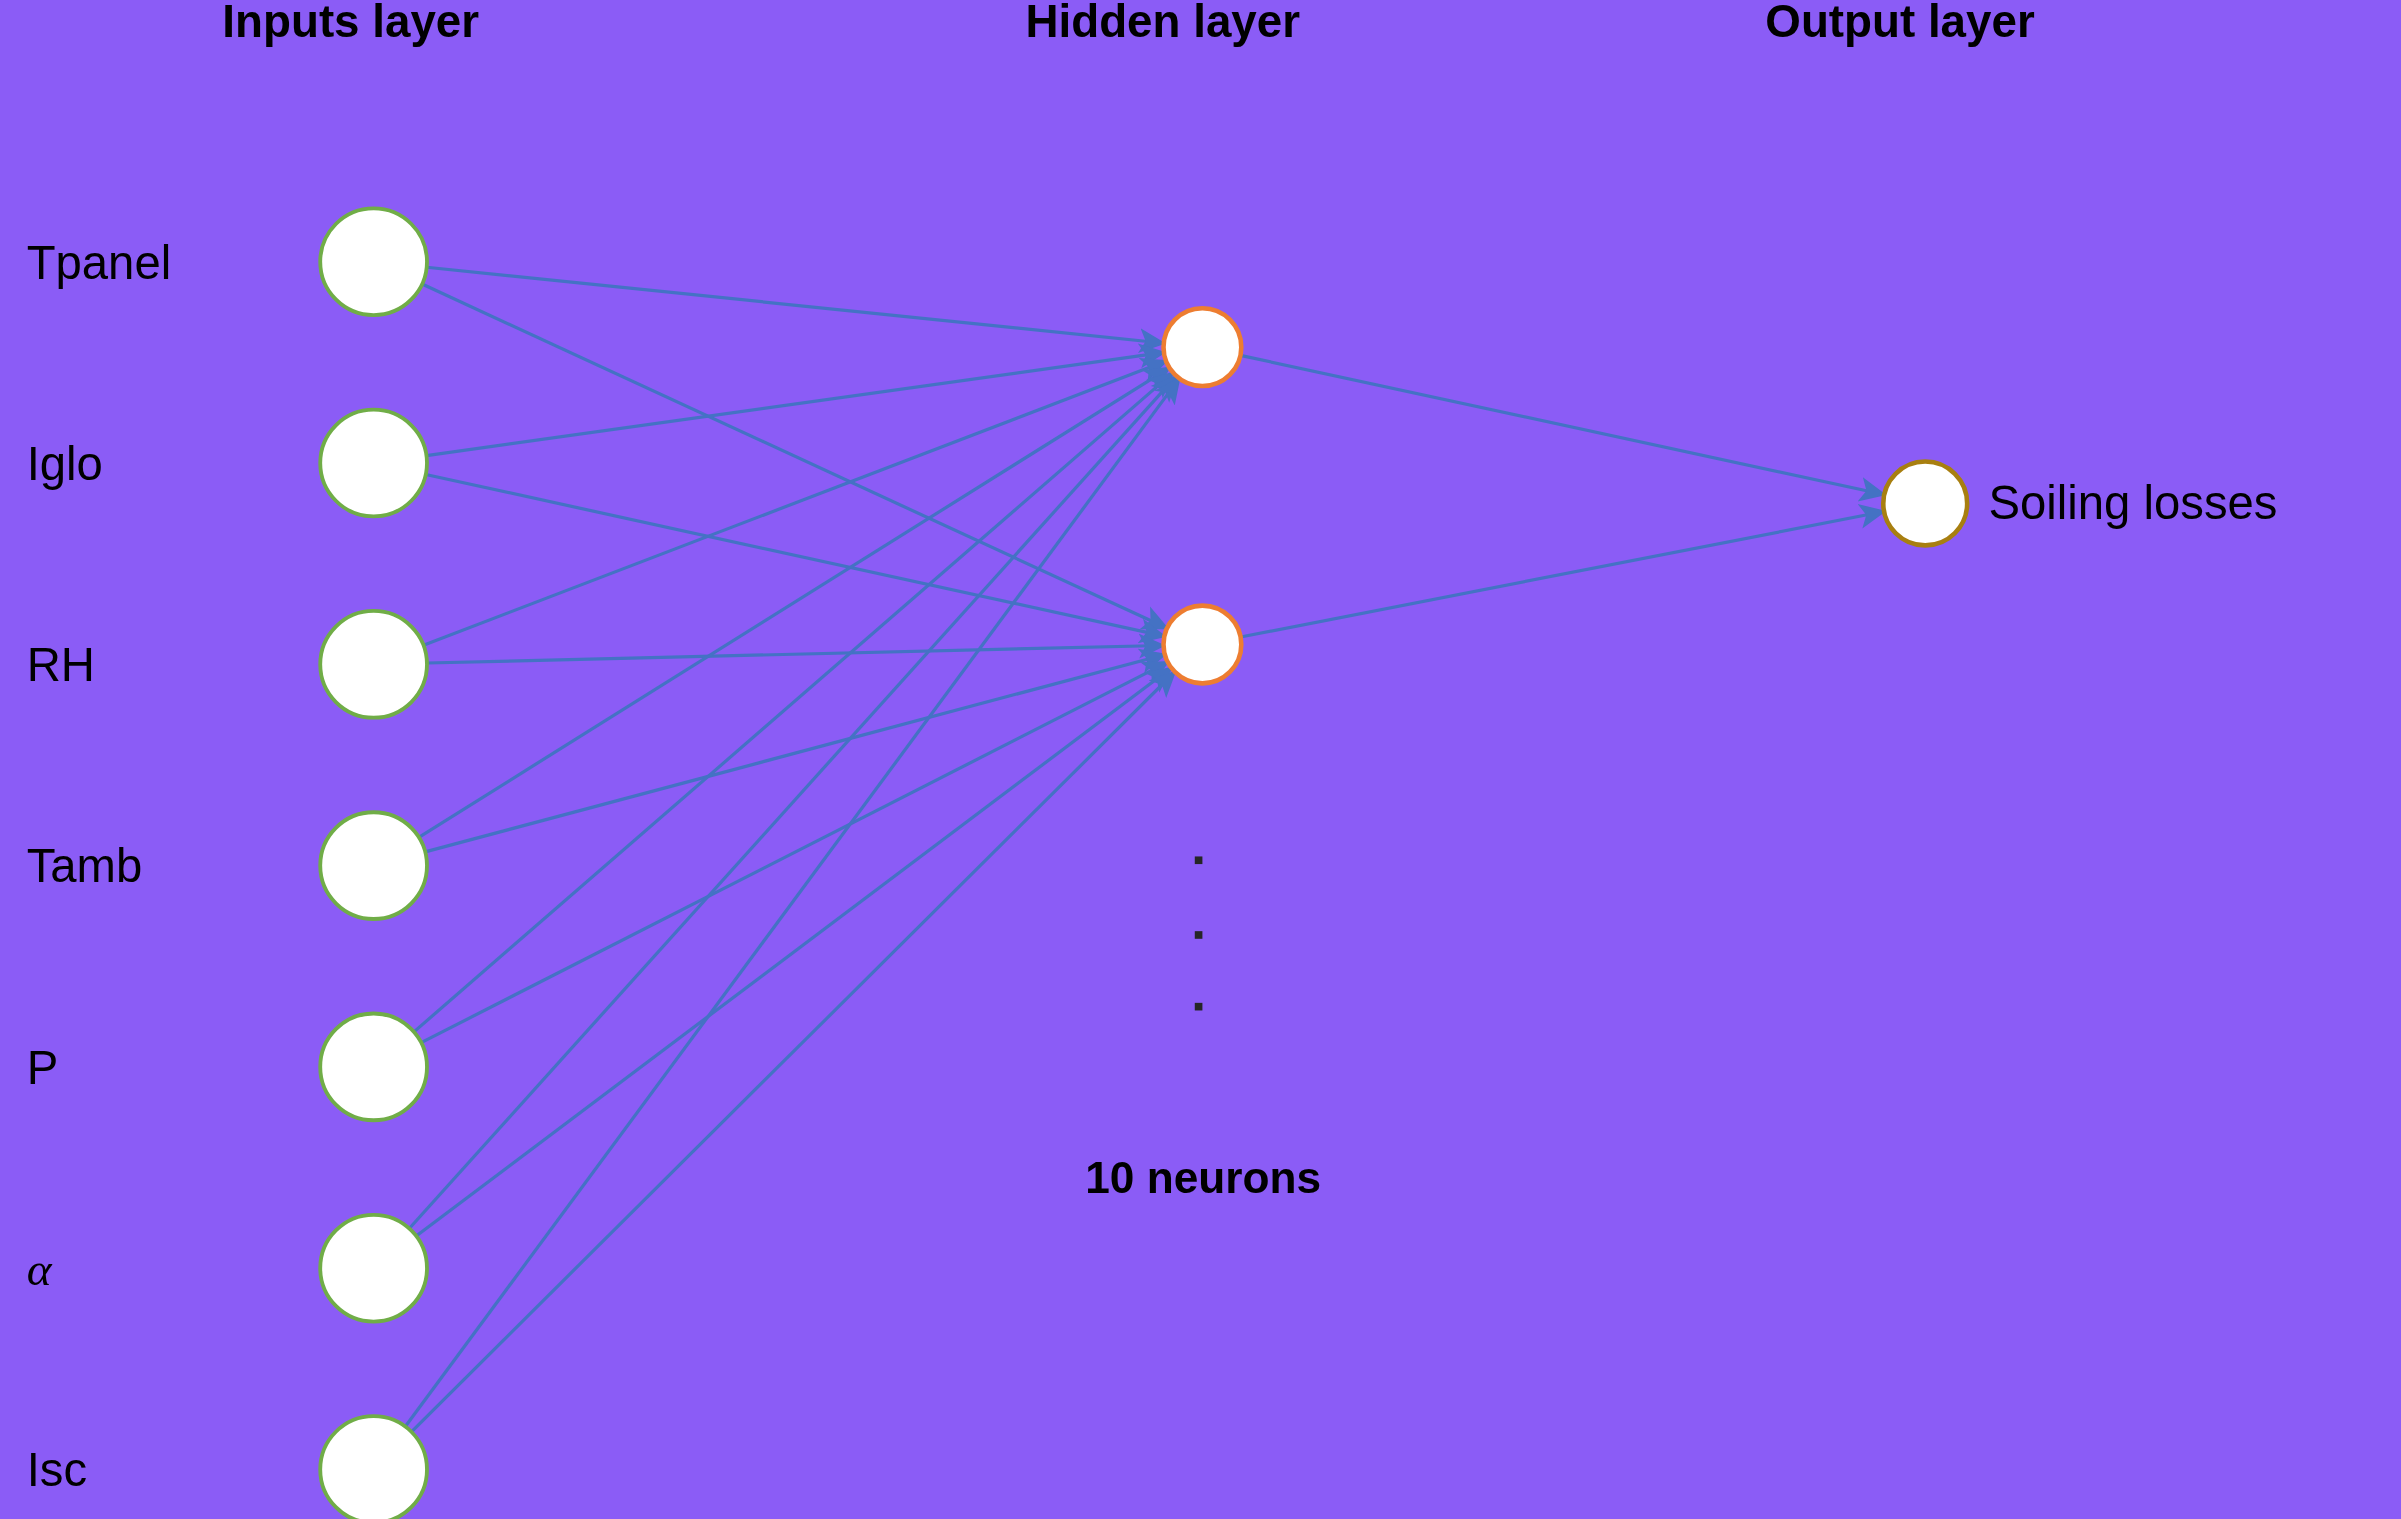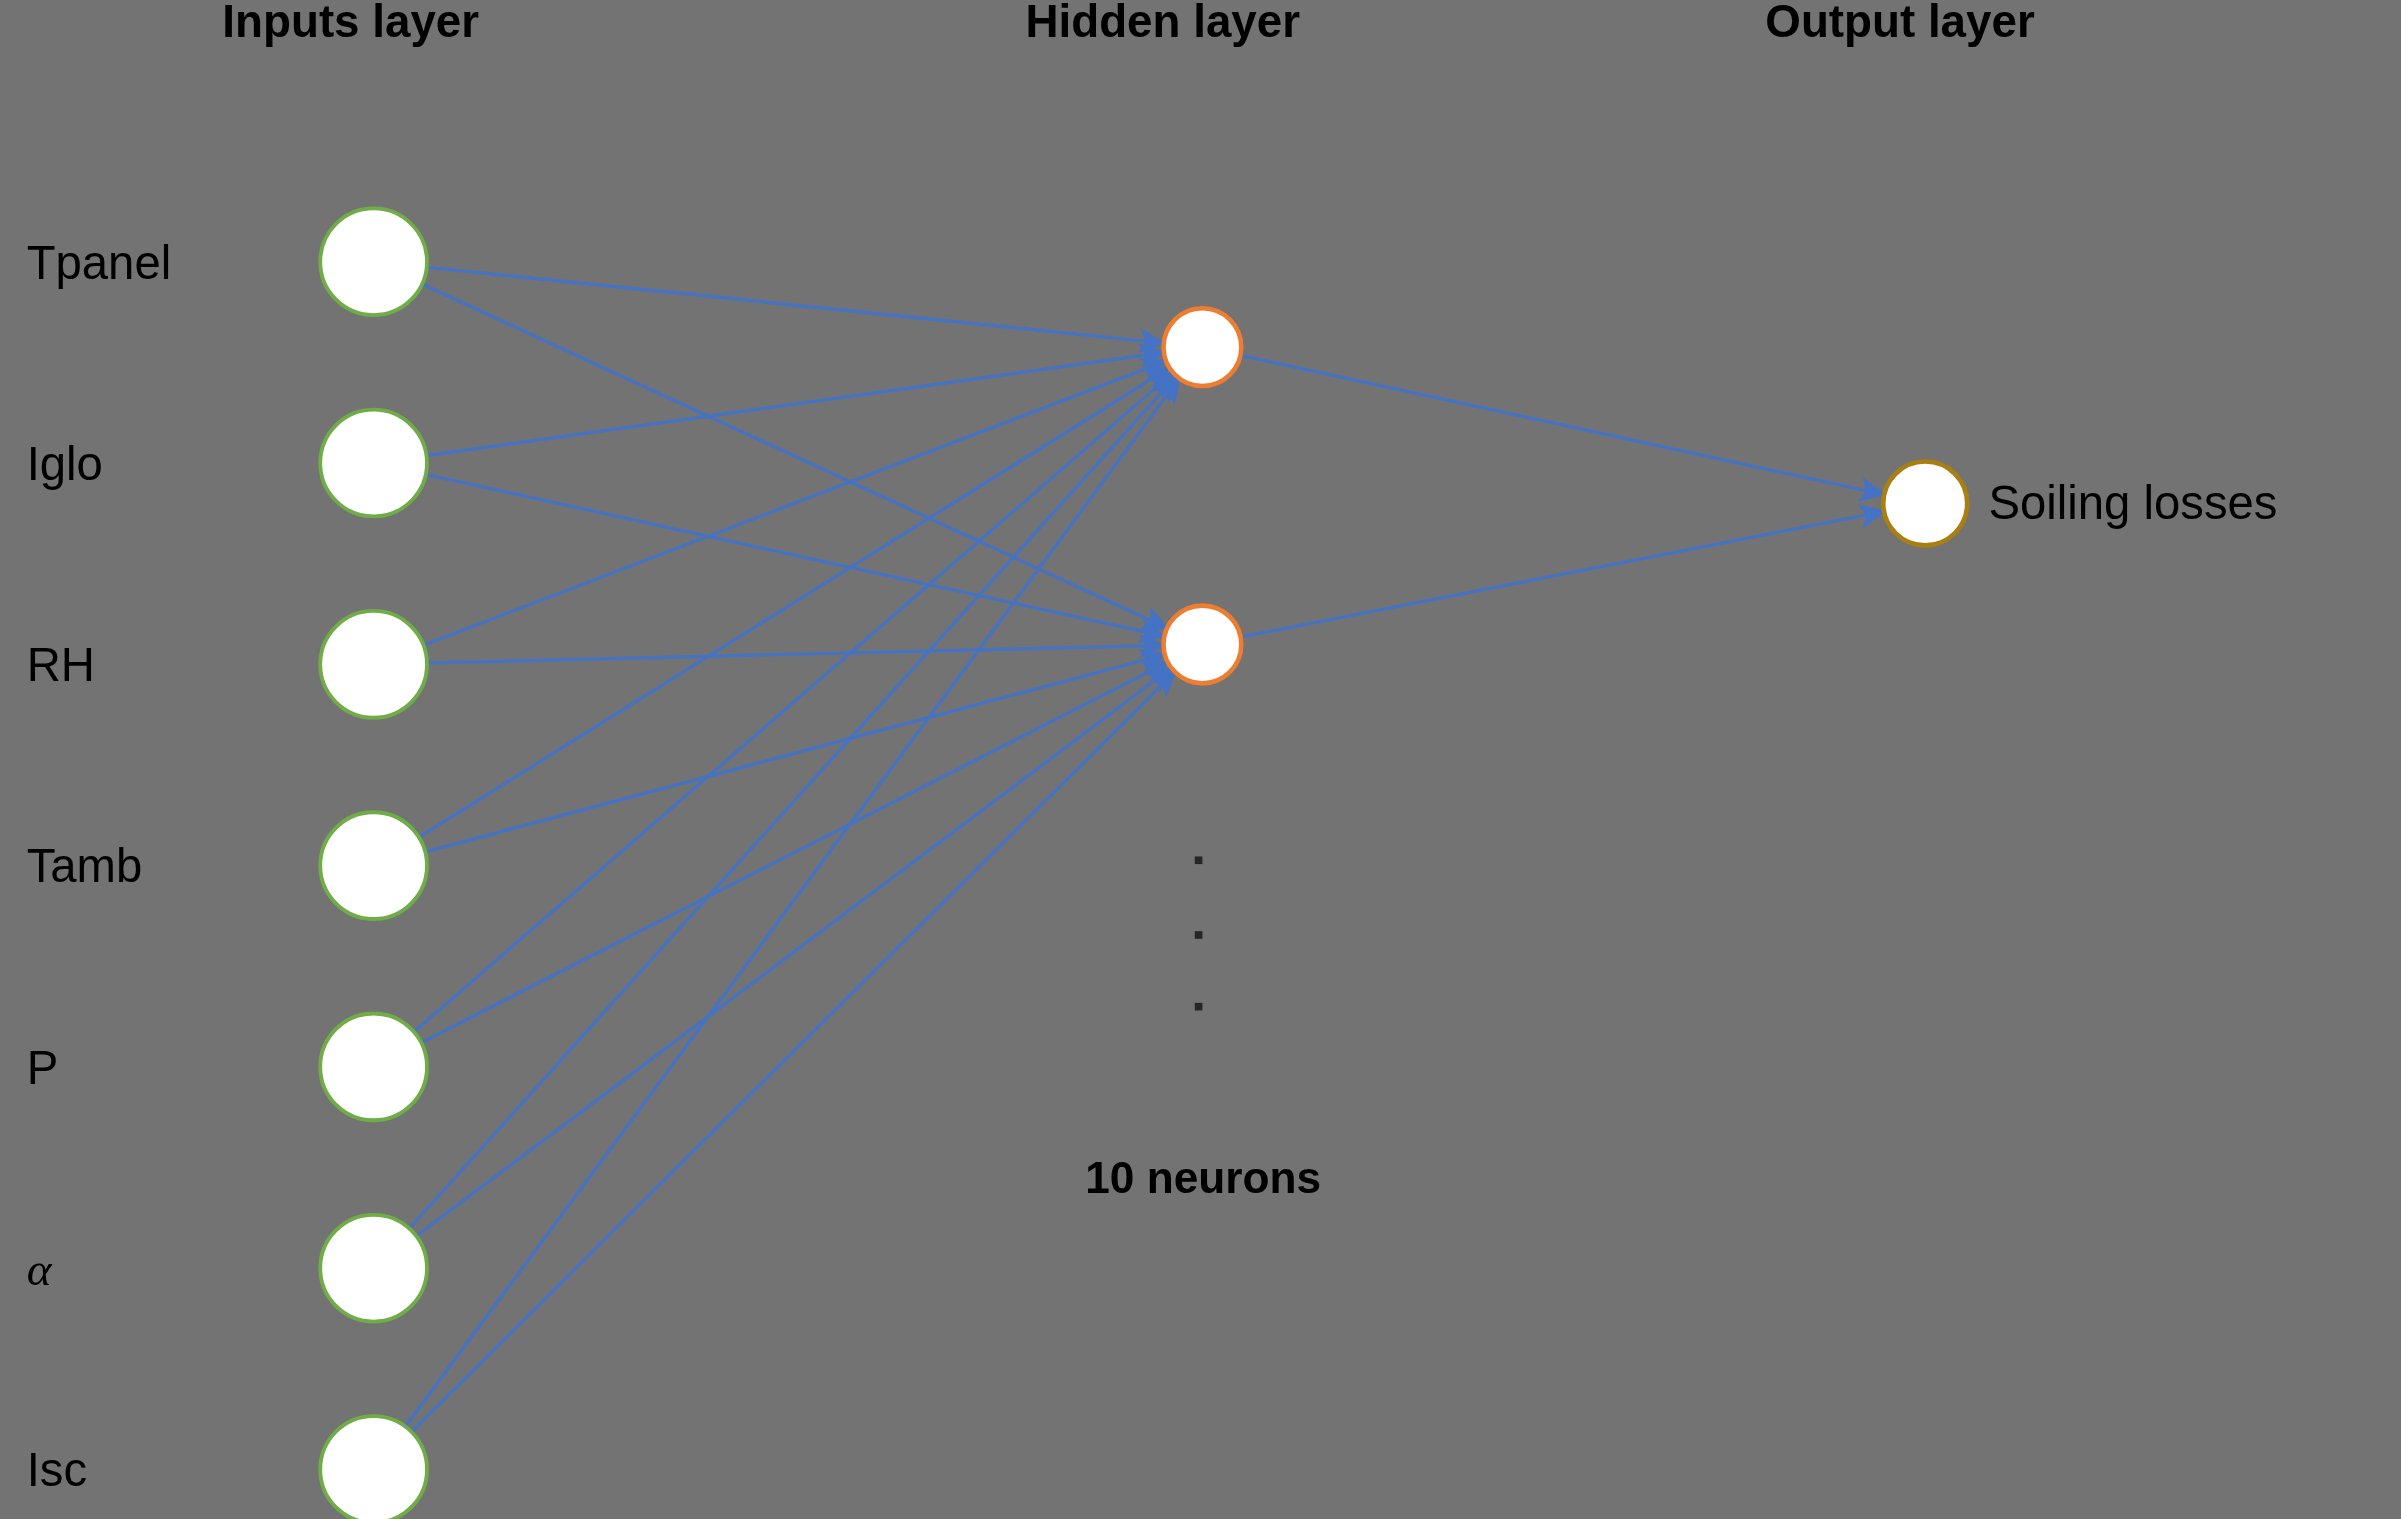--- a/index.html
+++ b/index.html
@@ -11,21 +11,21 @@
   body {
     font-family: "Liberation Sans", sans-serif;
     width: 2401px;
     height: 1520px;
     overflow: hidden;
   }
   #diagram-root {
     position: relative;
     width: 2401px;
     height: 1520px;
-    background: #737373;
+    background: #8b5cf6;
   }
   svg.net {
     position: absolute;
     top: 0;
     left: 0;
     width: 2401px;
     height: 1520px;
     display: block;
   }
   

